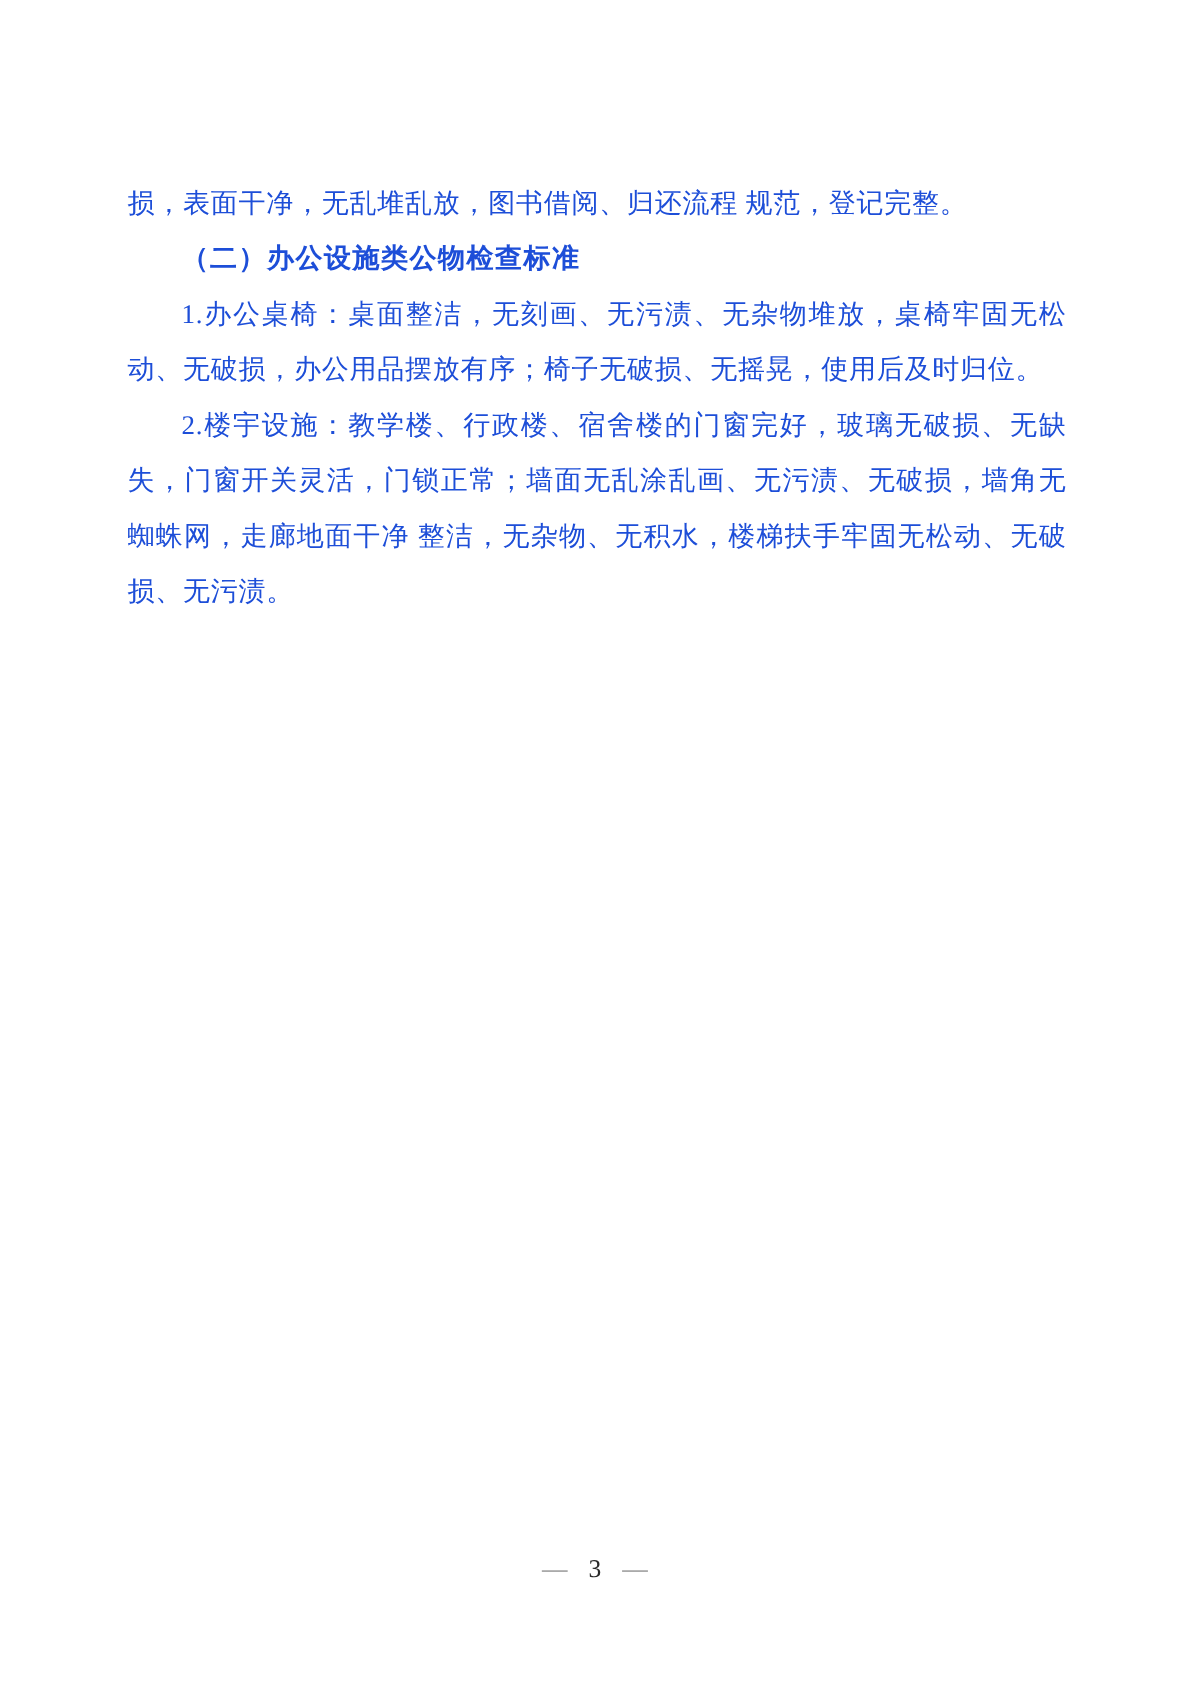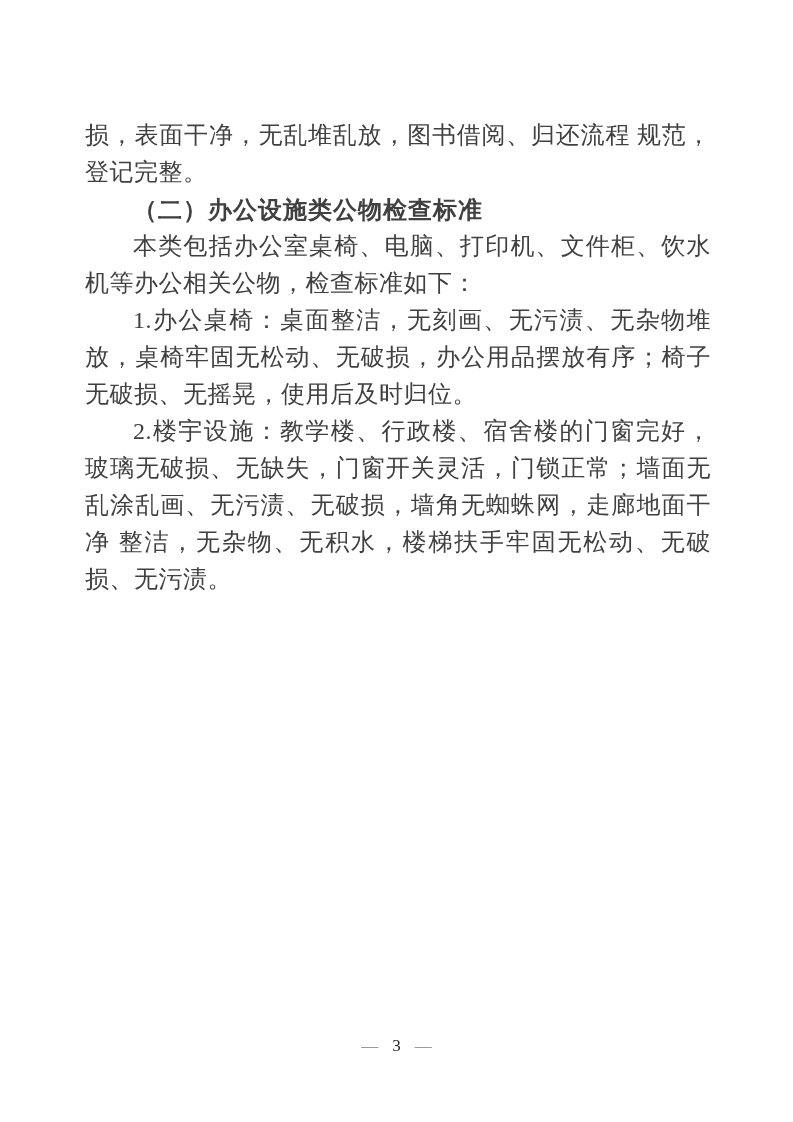--- a/index.html
+++ b/index.html
@@ -17,28 +17,28 @@
     color: #1c1c1c;
   }
   .content {
     position: absolute;
     left: 85px;
     top: 117px;
     width: 626px;
   }
   .para {
     margin: 0;
-    font-size: 24px;
+    font-size: 18px;
     line-height: 37px;
     text-align: justify;
     text-align-last: left;
     text-indent: 2em;
     letter-spacing: 0.5px;
     word-break: break-all;
-    color: #404040;
+    color: #1d4ed8;
   }
   .para.continuation {
     text-indent: 0;
   }
   .para.heading {
     font-weight: bold;
     font-family: "Liberation Sans", sans-serif;
     text-align: right;
     letter-spacing: 1px;
   }
@@ -64,21 +64,20 @@
     margin: 0 14px;
   }
 </style>
 </head>
 <body>
 
 <div class="page">
   <div class="content">
     <p class="para continuation">损，表面干净，无乱堆乱放，图书借阅、归还流程 规范，登记完整。</p>
     <p class="para heading">（二）办公设施类公物检查标准</p>
-    <p class="para">本类包括办公室桌椅、电脑、打印机、文件柜、饮水机等办公相关公物，检查标准如下：</p>
     <p class="para">1.办公桌椅：桌面整洁，无刻画、无污渍、无杂物堆放，桌椅牢固无松动、无破损，办公用品摆放有序；椅子无破损、无摇晃，使用后及时归位。</p>
     <p class="para">2.楼宇设施：教学楼、行政楼、宿舍楼的门窗完好，玻璃无破损、无缺失，门窗开关灵活，门锁正常；墙面无乱涂乱画、无污渍、无破损，墙角无蜘蛛网，走廊地面干净 整洁，无杂物、无积水，楼梯扶手牢固无松动、无破损、无污渍。</p>
   </div>
 
   <div class="footer">
     <span class="dash">—</span><span class="num">3</span><span class="dash">—</span>
   </div>
 </div>
 
 </body></html>

